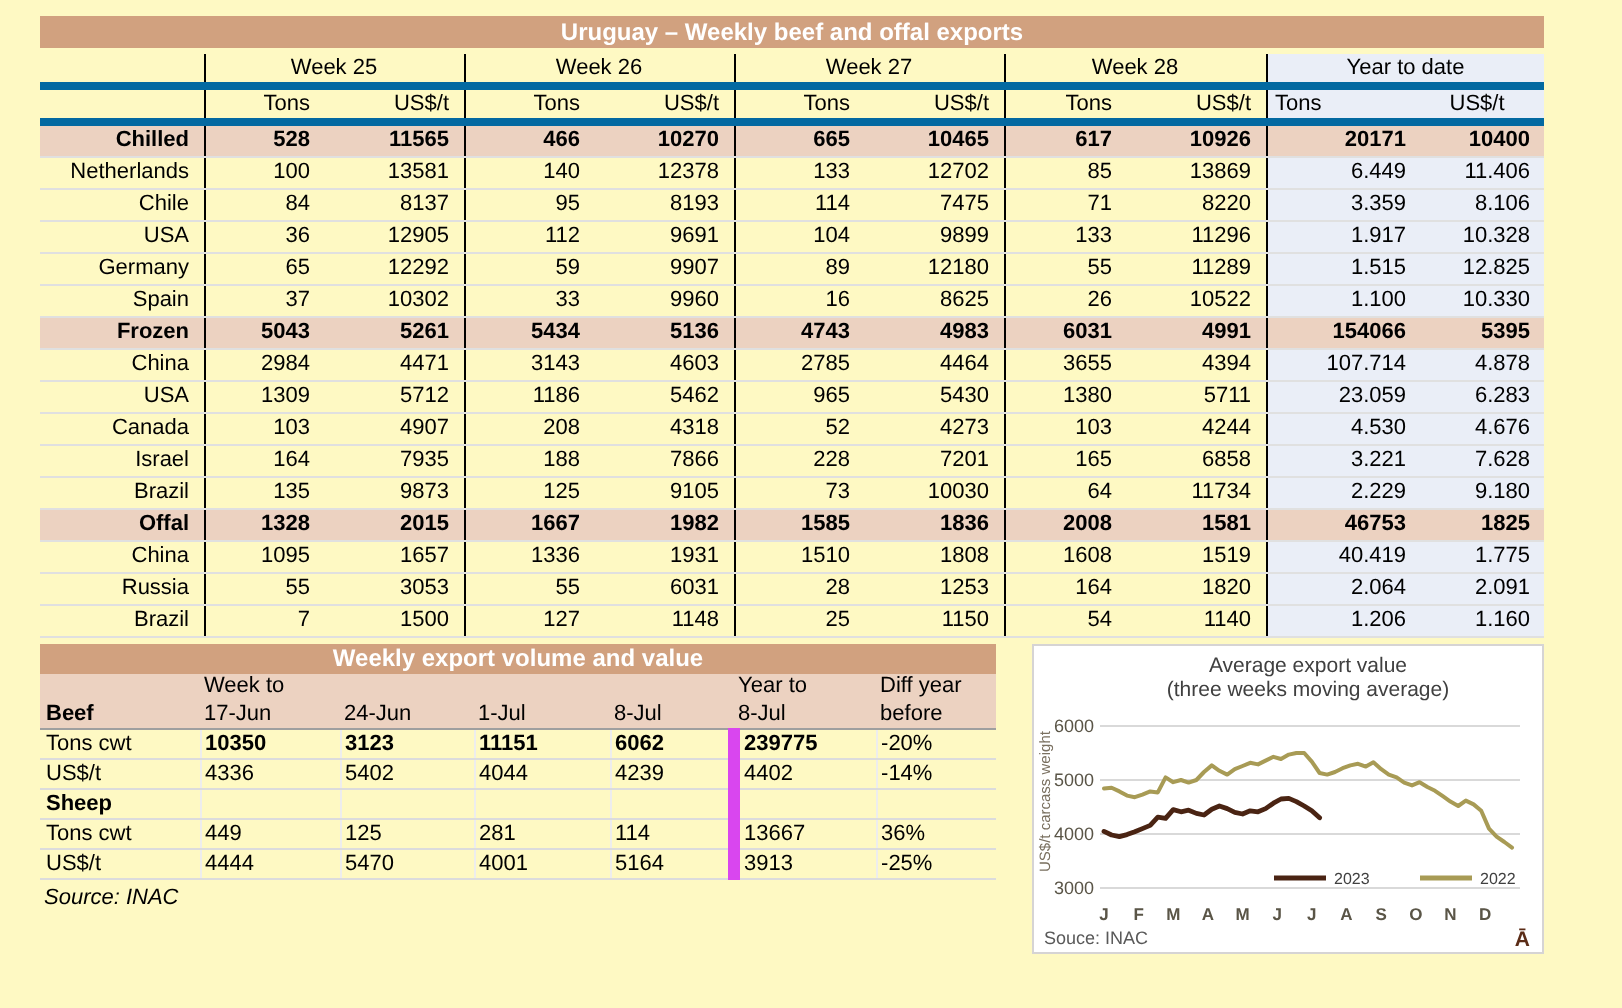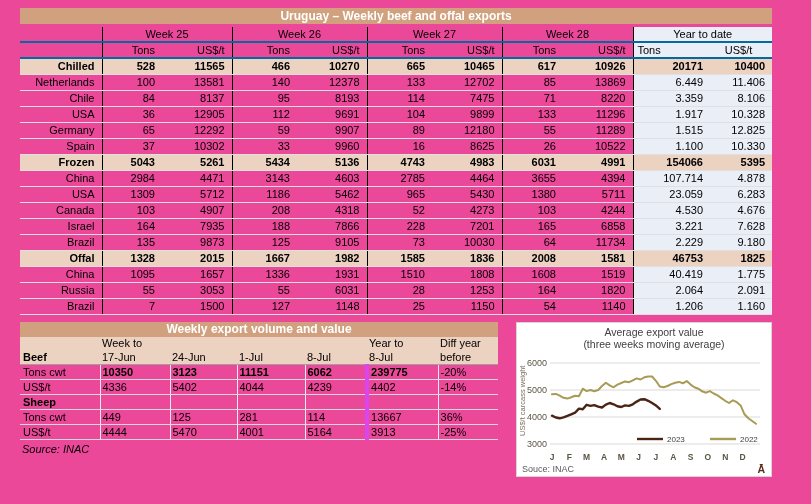--- a/index.html
+++ b/index.html
@@ -1,45 +1,45 @@
 <!DOCTYPE html>
 <html><head>
 <meta charset="utf-8">
 <style>
   html,body{margin:0;padding:0;background:#fff;}
-  .page{position:relative;width:811px;height:504px;background:#ec4899;overflow:hidden;
+  .page{position:relative;width:811px;height:504px;background:#fef9c3;overflow:hidden;
         font-family:"Liberation Sans",sans-serif;color:#000;}
   .bar{background:#D1A17F;color:#fff;font-weight:bold;font-size:12px;
        text-align:center;line-height:16px;height:16px;}
   
   .main-table{position:absolute;left:20px;top:8px;width:752px;}
   .main-table .bar{margin-bottom:3px;}
   table{border-collapse:collapse;table-layout:fixed;width:100%;font-size:11px;}
   td{height:15px;line-height:15px;padding:0 7px 0 2px;white-space:nowrap;
      overflow:hidden;text-align:right;}
   td.lbl{text-align:right;padding-left:3px;}
-  tr.h1 td,tr.h2 td{border-bottom:2px solid #0369a1;height:14px;line-height:14px;}
+  tr.h1 td,tr.h2 td{border-bottom:4px solid #0369a1;height:14px;line-height:14px;}
   tr.h1 td.wk{text-align:center;padding:0;}
   td.gl{border-left:1px solid #000;}
   td.ytd{background:#EAEEF7;margin-top:40px;}
   td.ta-l{text-align:left;padding-left:4px;}
   td.ta-c{text-align:center;}
   #main-tbody td{border-bottom:1px solid #e0e0e0;}
   tr.section td{background:#ECD2C1;font-weight:bold;}
   
   .weekly{position:absolute;left:20px;top:322px;width:478px;}
   .weekly .bar{height:15px;line-height:15px;}
   .weekly td{text-align:left;padding:0 2px;}
   .weekly td.lbl{text-align:left;padding-left:3px;}
   tr.wh1 td{background:#ECD2C1;height:13px;line-height:13px;}
   tr.wh2 td{background:#ECD2C1;height:14px;line-height:14px;border-bottom:1px solid #9f9f9f;margin-left:19px;}
   #weekly-tbody td{height:14px;line-height:14px;border-bottom:1px solid #dcdcdc;
                    border-right:1px solid #ededed;}
   #weekly-tbody td:last-child{border-right:none;}
-  #weekly-tbody td.yl{border-left:4px solid #d946ef;}
+  #weekly-tbody td.yl{border-left:6px solid #d946ef;}
   #weekly-tbody tr.shead td{border-bottom:1px solid #dcdcdc;}
   .b{font-weight:bold;}
   .src{font-style:italic;font-size:11px;margin-top:3px;padding-left:2px;}
   
   .chart-box{position:absolute;left:516px;top:322px;width:256px;height:155px;
              border:1px solid #d6d4d4;background:#fff;box-sizing:border-box;}
   svg text{font-family:"Liberation Sans",sans-serif;}
 </style>
 </head>
 <body>

